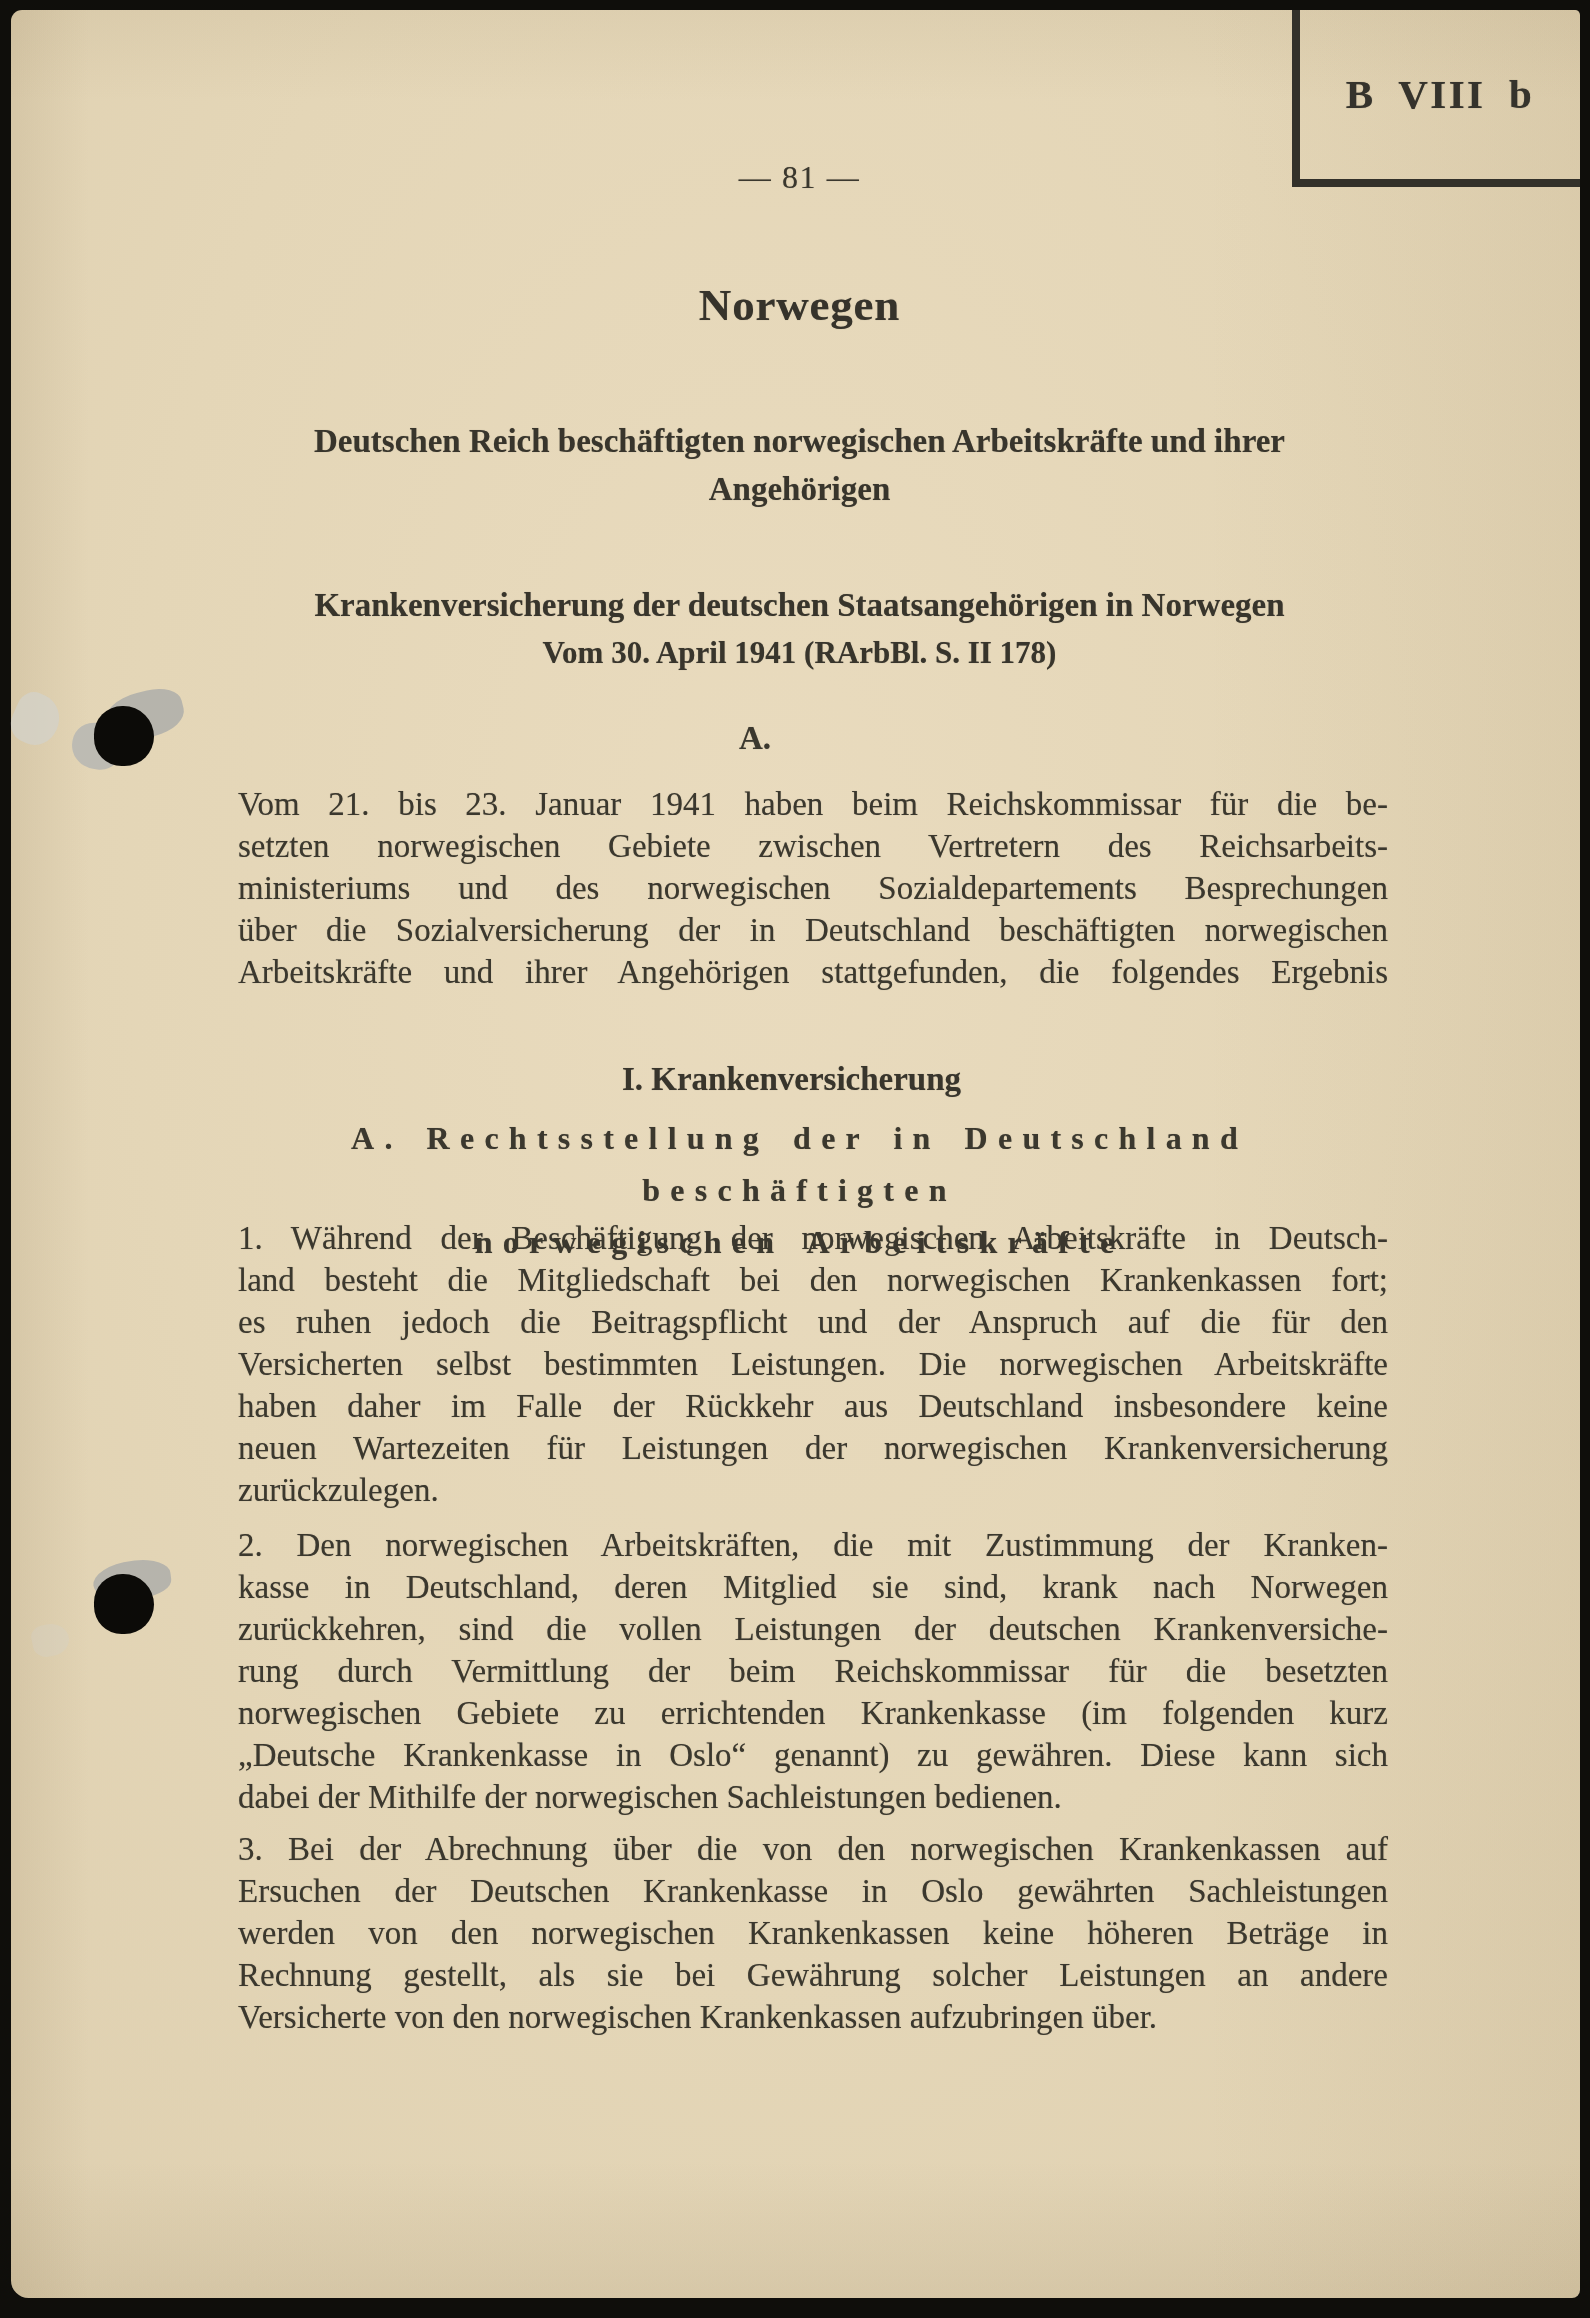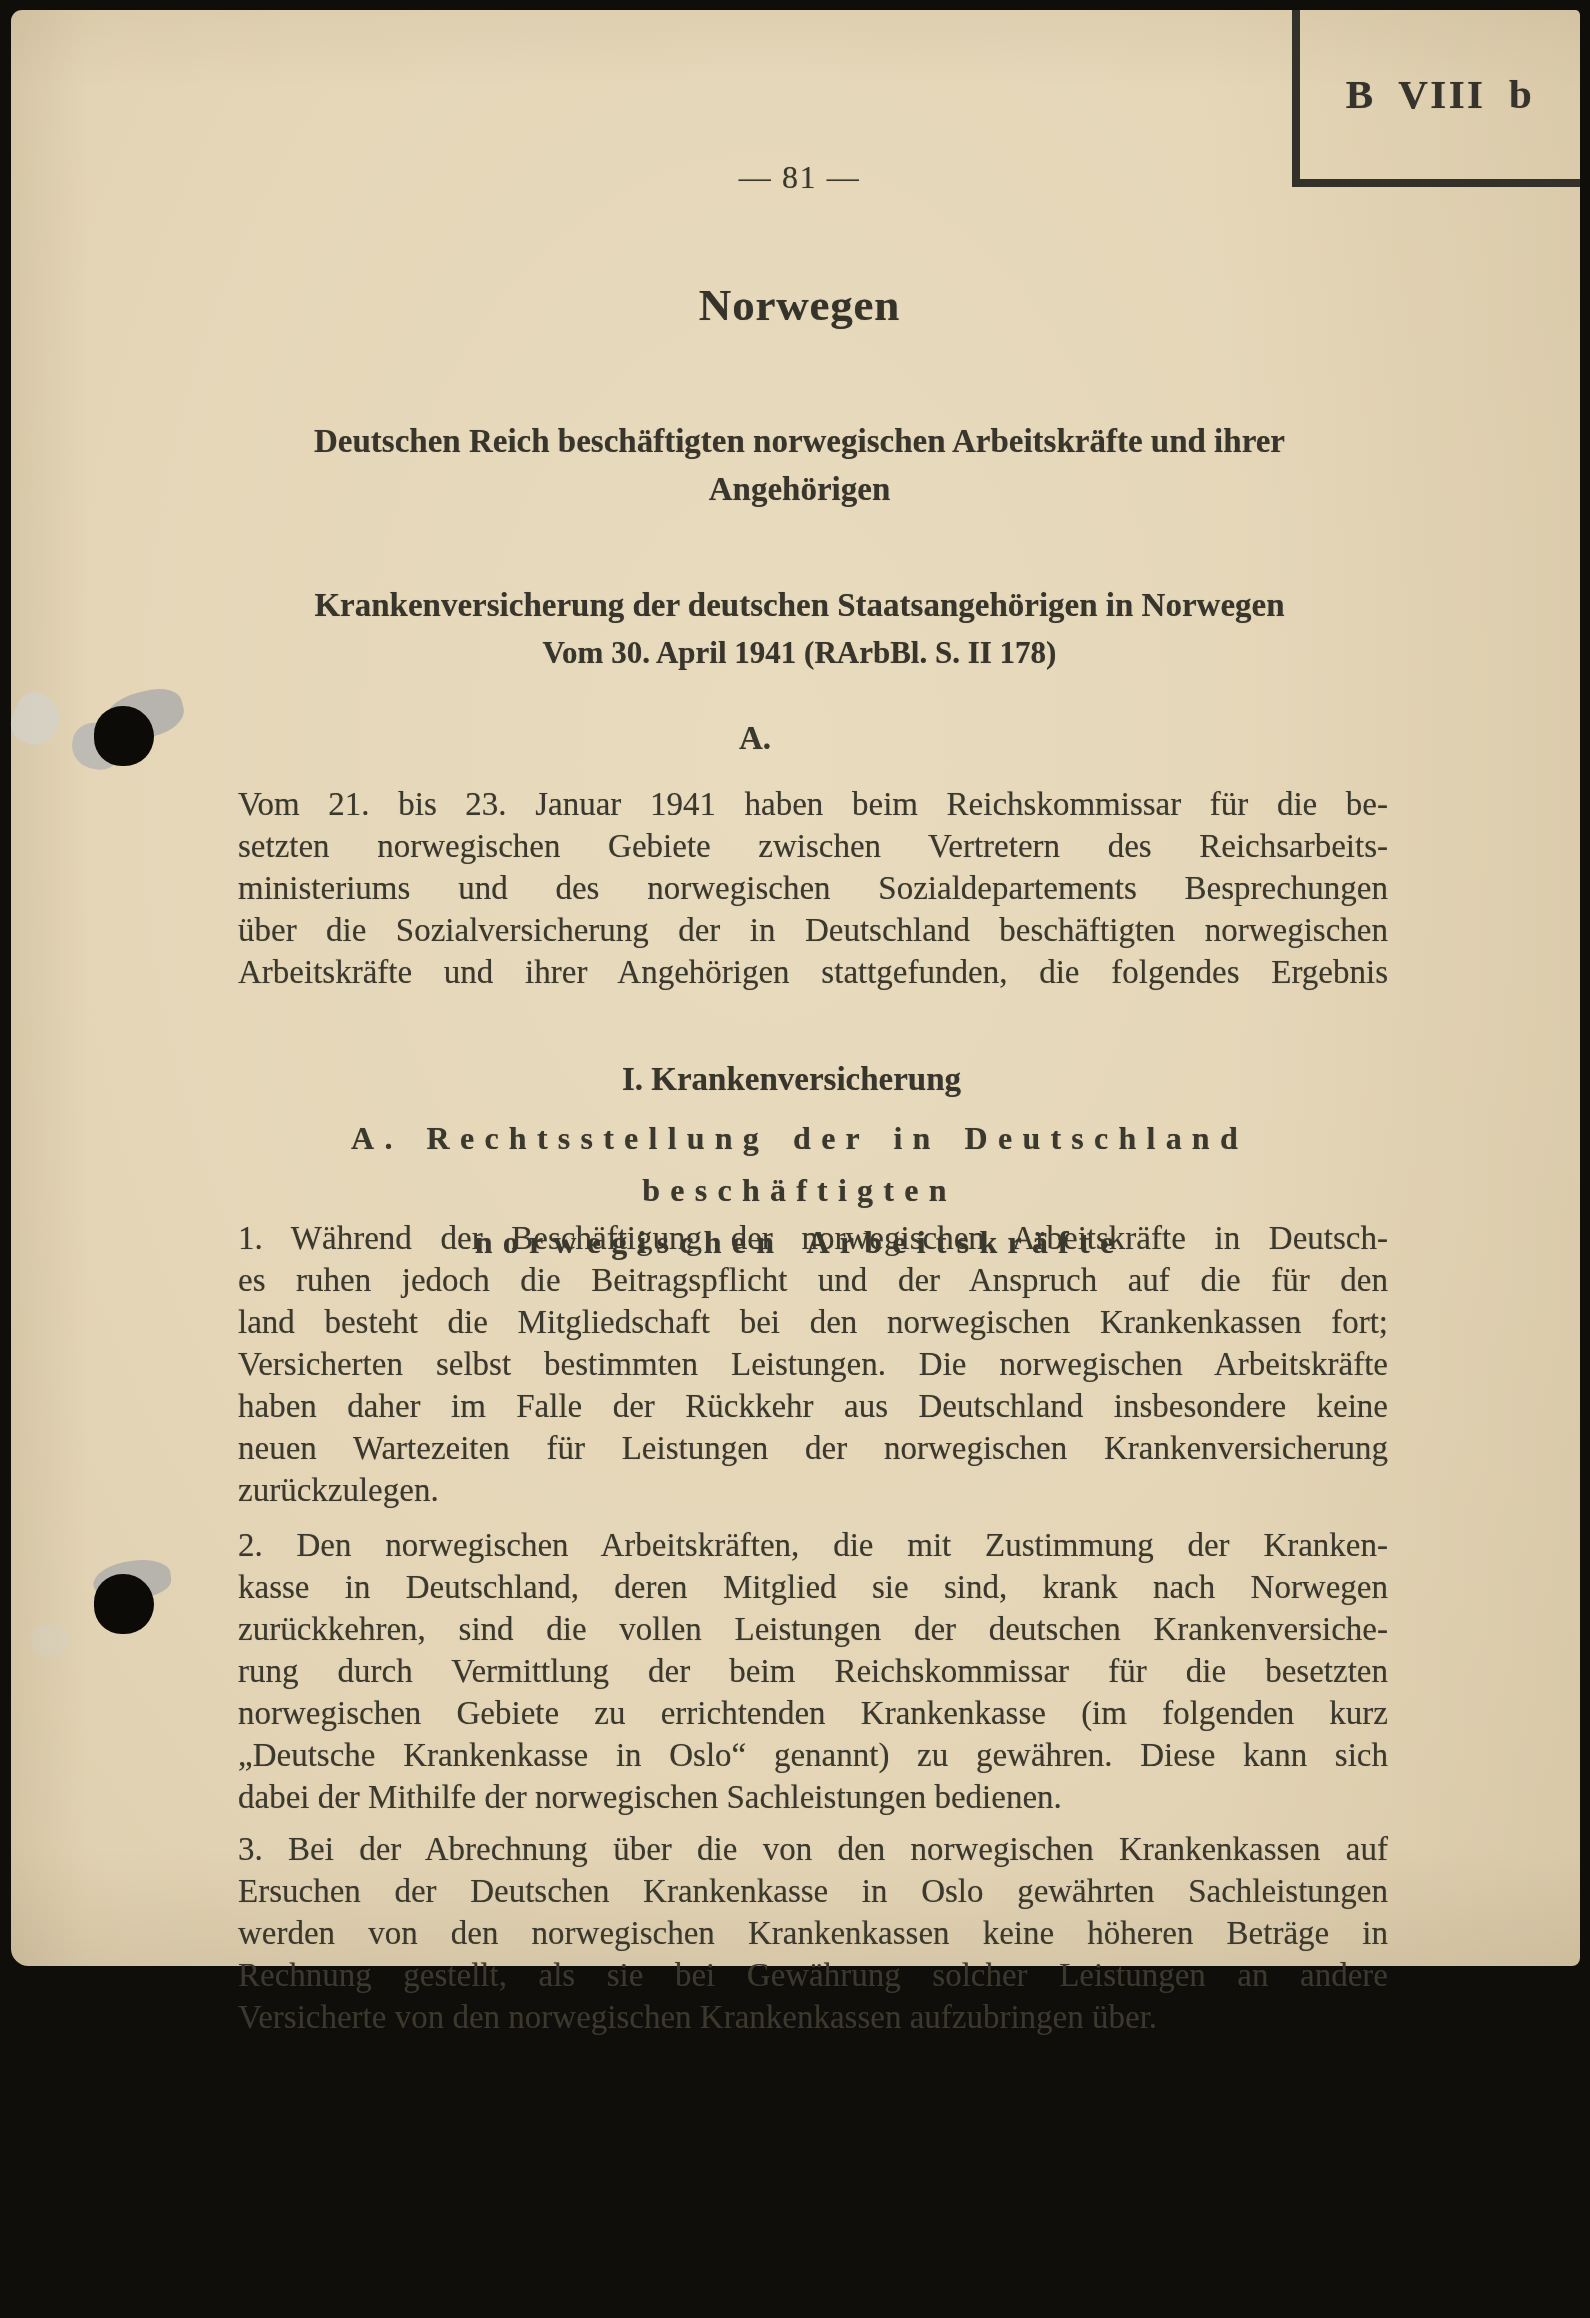--- a/index.html
+++ b/index.html
@@ -6,21 +6,21 @@
   html,body{margin:0;padding:0;}
   body{
     position:relative;
     width:1590px;height:2319px;
     background:#0f0e0b;
     font-family:"Liberation Serif","DejaVu Serif",serif;
     overflow:hidden;
   }
   
   .paper{
-    position:absolute;left:11px;top:9.5px;width:1569px;height:1956px;
+    position:absolute;left:11px;top:9.5px;width:1569px;height:2288px;
     background:
       linear-gradient(90deg, rgba(110,88,52,0.10) 0%, rgba(0,0,0,0) 5%, rgba(0,0,0,0) 76%, rgba(150,128,88,0.09) 100%),
       linear-gradient(180deg, rgba(120,100,60,0.07) 0%, rgba(0,0,0,0) 4%, rgba(0,0,0,0) 94%, rgba(110,90,55,0.10) 100%),
       radial-gradient(ellipse at 48% 38%, #e9dbbe 0%, #e4d6b7 55%, #decfaf 100%);
     border-radius:11px 4.8px 8px 17.5px;
     color:#3b382e;
   }
   
   .corner-box{
     position:absolute;left:1281px;top:0;width:280px;height:169px;
@@ -105,22 +105,22 @@
 
   <div class="col chapter ink">I. Krankenversicherung</div>
 
   <div class="col subsection centered-lines ink">
       <div class="tline">A. Rechtsstellung der in Deutschland beschäftigten</div>
       <div class="tline last">norwegischen Arbeitskräfte</div>
     </div>
 
   <div class="col para p1 ink">
       <div class="tline">1.  Während der Beschäftigung der norwegischen Arbeitskräfte in Deutsch-</div>
+      <div class="tline">land besteht die Mitgliedschaft bei den norwegischen Krankenkassen fort;</div>
       <div class="tline">es ruhen jedoch die Beitragspflicht und der Anspruch auf die für den</div>
-      <div class="tline">land besteht die Mitgliedschaft bei den norwegischen Krankenkassen fort;</div>
       <div class="tline">Versicherten selbst bestimmten Leistungen. Die norwegischen Arbeitskräfte</div>
       <div class="tline">haben daher im Falle der Rückkehr aus Deutschland insbesondere keine</div>
       <div class="tline">neuen Wartezeiten für Leistungen der norwegischen Krankenversicherung</div>
       <div class="tline last">zurückzulegen.</div>
     </div>
 
   <div class="col para p2 ink">
       <div class="tline">2.  Den norwegischen Arbeitskräften, die mit Zustimmung der Kranken-</div>
       <div class="tline">kasse in Deutschland, deren Mitglied sie sind, krank nach Norwegen</div>
       <div class="tline">zurückkehren, sind die vollen Leistungen der deutschen Krankenversiche-</div>

